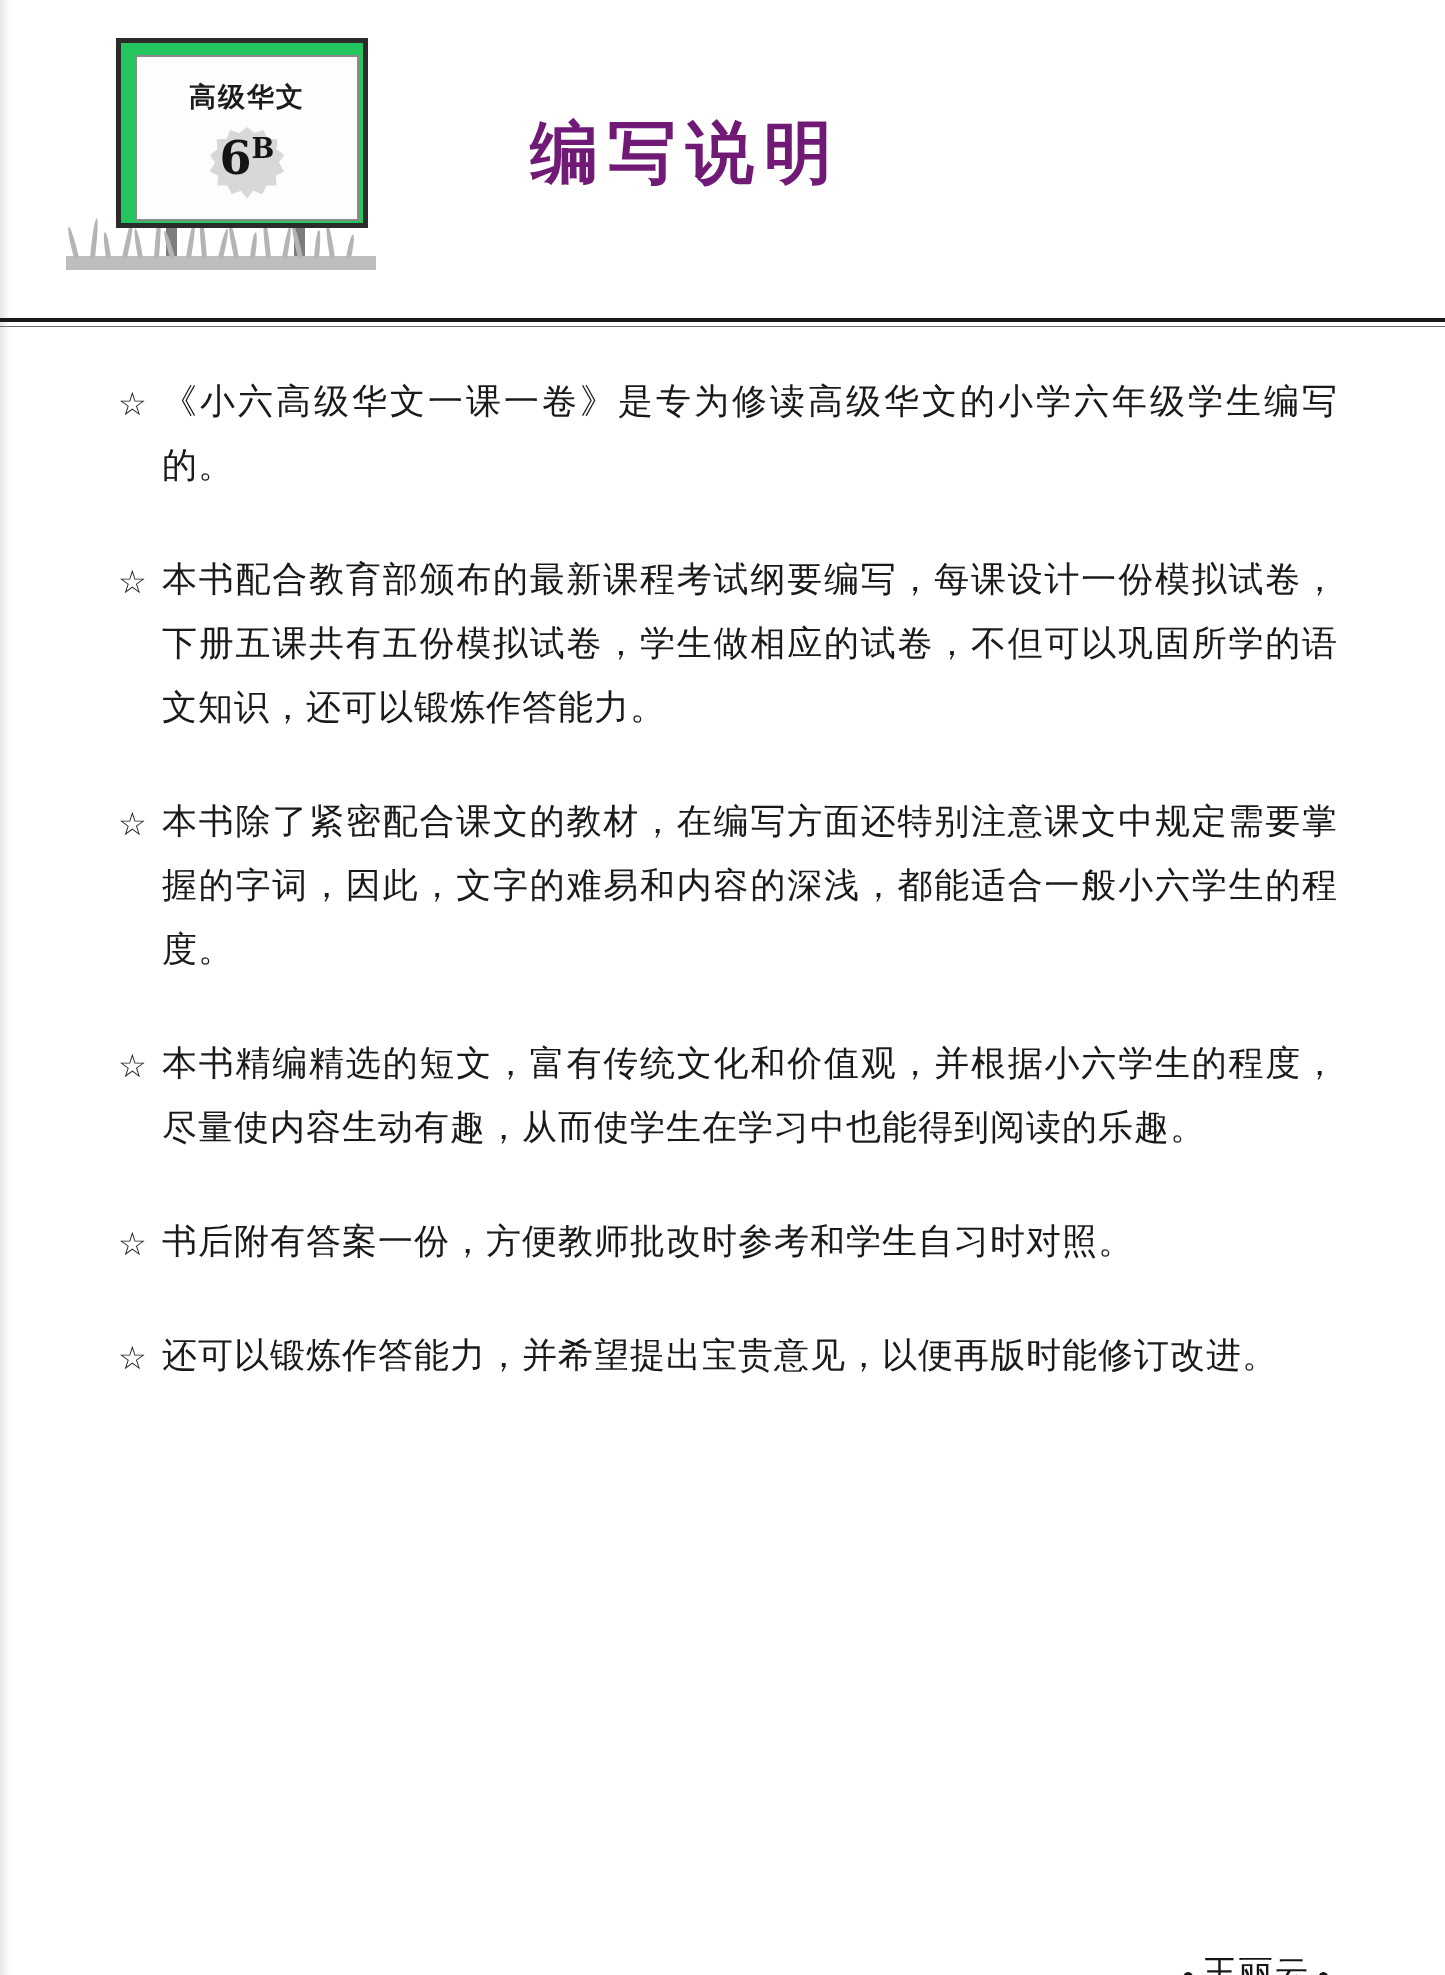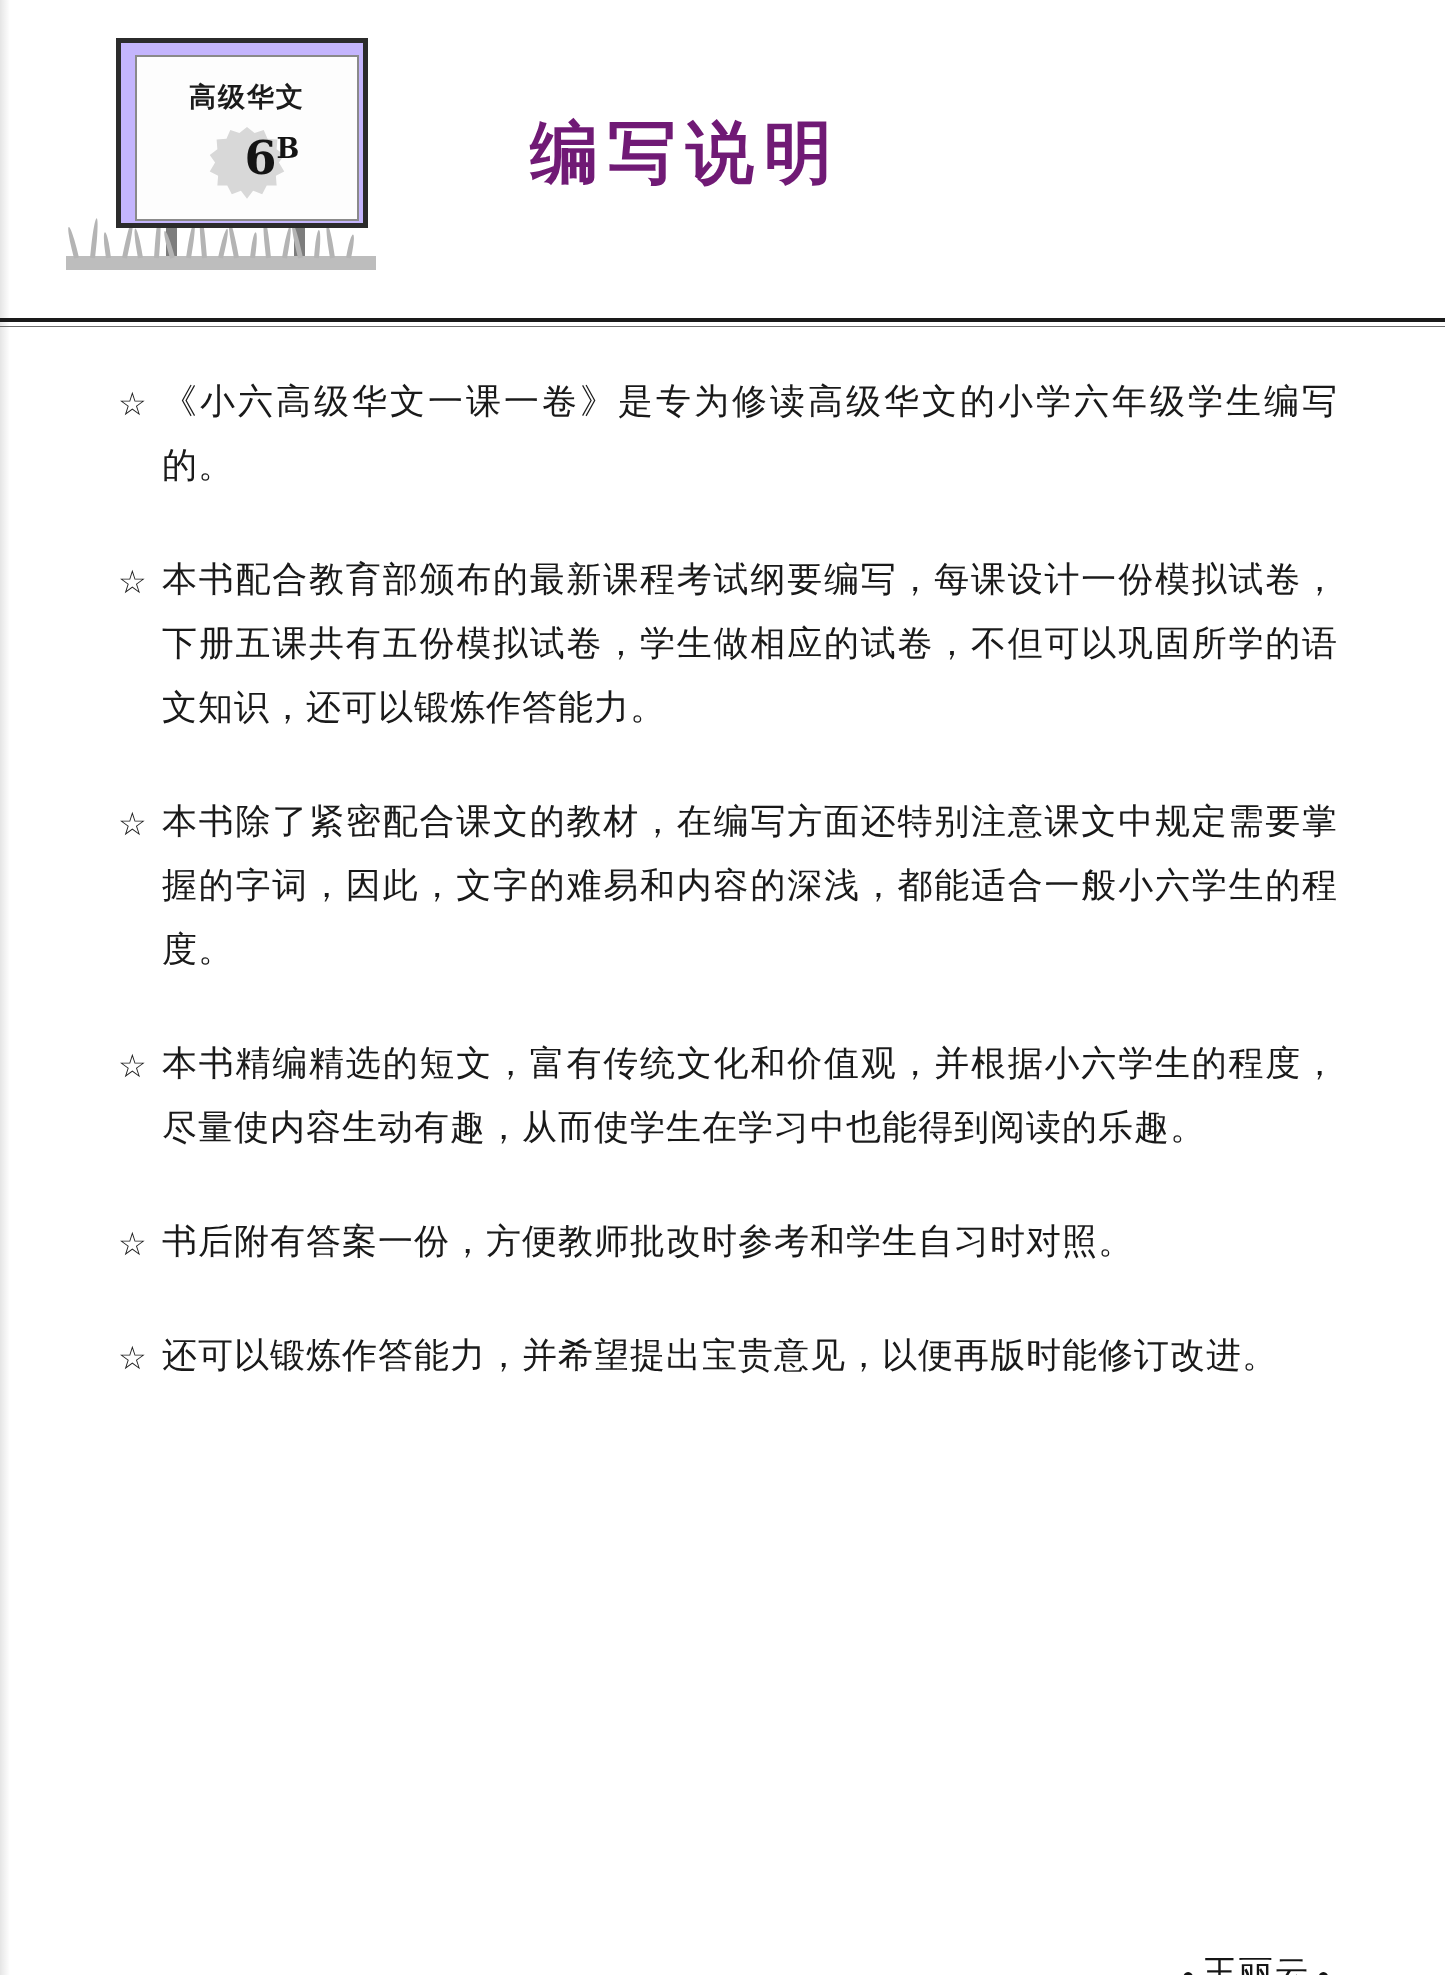--- a/index.html
+++ b/index.html
@@ -56,21 +56,21 @@
     width: 268px;
     height: 200px;
   }
   .board-outer {
     position: absolute;
     left: 8px;
     top: 0;
     width: 252px;
     height: 190px;
     border: 5px solid #2b2b2b;
-    background: #c4b5fd;
+    background: #22c55e;
     box-sizing: border-box;
   }
   .board-inner {
     position: absolute;
     left: 14px;
     top: 12px;
     width: 224px;
     height: 166px;
     border: 2px solid #8a8a8a;
     box-sizing: border-box;
@@ -113,21 +113,20 @@
   .badge-text {
     position: absolute;
     left: 0;
     top: 6px;
     width: 252px;
     text-align: center;
     font-family: "DejaVu Serif", "Liberation Serif", serif;
     font-size: 46px;
     font-weight: 700;
     color: #141414;
-    padding-left: 25px;
   }
   .badge-text sup {
     font-size: 27px;
     vertical-align: super;
   }
   
   .post-left, .post-right {
     position: absolute;
     top: 188px;
     width: 11px;

